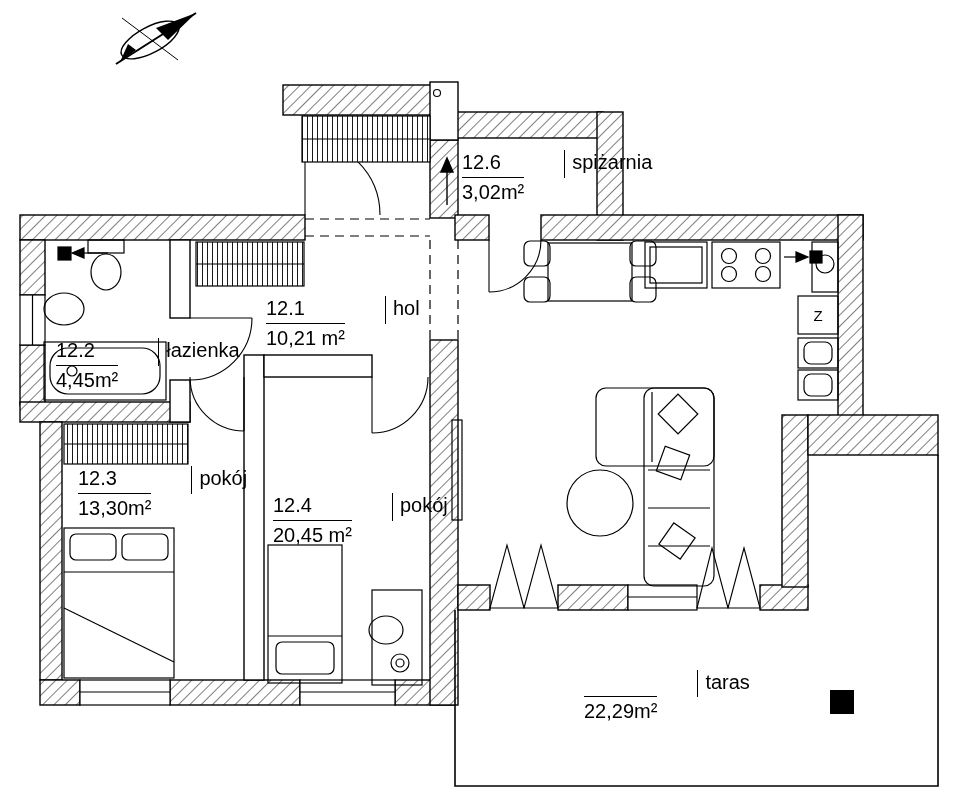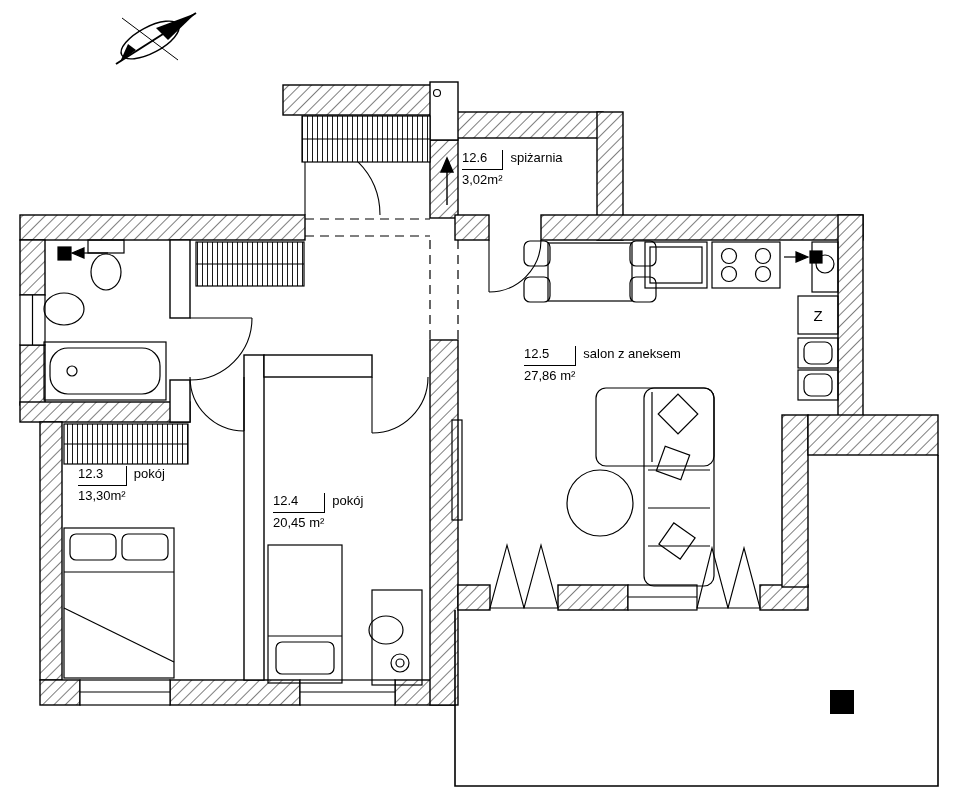--- a/index.html
+++ b/index.html
@@ -7,37 +7,38 @@
     position:relative;
     width:962px;height:800px;
     background:#ffffff;
     font-family:"Liberation Sans", sans-serif;
     color:#000;
     overflow:hidden;
   }
   .plan svg{position:absolute;left:0;top:0;}
   .room-label{
     position:absolute;
-    font-size:13px;
+    font-size:20px;
     line-height:1.2;
     white-space:nowrap;
     color:#000;
     text-decoration:underline;
   }
   .rl-grid{display:inline-grid;grid-template-columns:auto auto;}
   .rl-id{
     grid-row:1;grid-column:1;
     padding:0 6px 3px 0;
     border-bottom:1.3px solid #000;
     min-width:8px;
   }
   .rl-name{
     grid-row:1;grid-column:2;
     border-left:1.3px solid #000;
     padding:0 0 3px 7px;
+    margin-left:40px;
   }
   .rl-area{
     grid-row:2;grid-column:1;
     padding-top:2px;
   }
 </style>
 </head>
 <body>
 
 <div class="plan">
@@ -278,48 +279,62 @@
 
   <g fill="none" stroke="#000">
     <line x1="116" y1="64" x2="196" y2="13" stroke-width="2"></line>
     <line x1="122" y1="18" x2="178" y2="60" stroke-width="1"></line>
     <ellipse cx="150" cy="40" rx="32" ry="13" transform="rotate(-28 150 40)" stroke-width="1.4"></ellipse>
     <polygon points="196,13 156,28 168,40" fill="#000" stroke="none"></polygon>
     <polygon points="120,62 136,50 128,44" fill="#000" stroke="none"></polygon>
   </g>
 </svg>
 
-
+<div class="room-label" style="left:266px;top:296px">
+  <div class="rl-grid">
+    <span class="rl-id">12.1</span>
+    <span class="rl-name">hol</span>
+    <span class="rl-area">10,21 m²</span>
+  </div>
+</div>
+
+<div class="room-label" style="left:56px;top:338px">
+  <div class="rl-grid">
+    <span class="rl-id">12.2</span>
+    <span class="rl-name">łazienka</span>
+    <span class="rl-area">4,45m²</span>
+  </div>
+</div>
 
 <div class="room-label" style="left:78px;top:466px">
   <div class="rl-grid">
     <span class="rl-id">12.3</span>
     <span class="rl-name">pokój</span>
     <span class="rl-area">13,30m²</span>
   </div>
 </div>
 
 <div class="room-label" style="left:273px;top:493px">
   <div class="rl-grid">
     <span class="rl-id">12.4</span>
     <span class="rl-name">pokój</span>
     <span class="rl-area">20,45 m²</span>
   </div>
 </div>
 
-<div class="room-label" style="left:524px;top:346px">
-  <div class="rl-grid">
-    <span class="rl-id">12.5</span>
-    <span class="rl-name">salon z aneksem</span>
-    <span class="rl-area">27,86 m²</span>
-  </div>
-</div>
 
 <div class="room-label" style="left:462px;top:150px">
   <div class="rl-grid">
     <span class="rl-id">12.6</span>
     <span class="rl-name">spiżarnia</span>
     <span class="rl-area">3,02m²</span>
   </div>
 </div>
 
+<div class="room-label" style="left:584px;top:670px">
+  <div class="rl-grid">
+    <span class="rl-id"></span>
+    <span class="rl-name">taras</span>
+    <span class="rl-area">22,29m²</span>
+  </div>
+</div>
 
 </div>
 
 </body></html>

